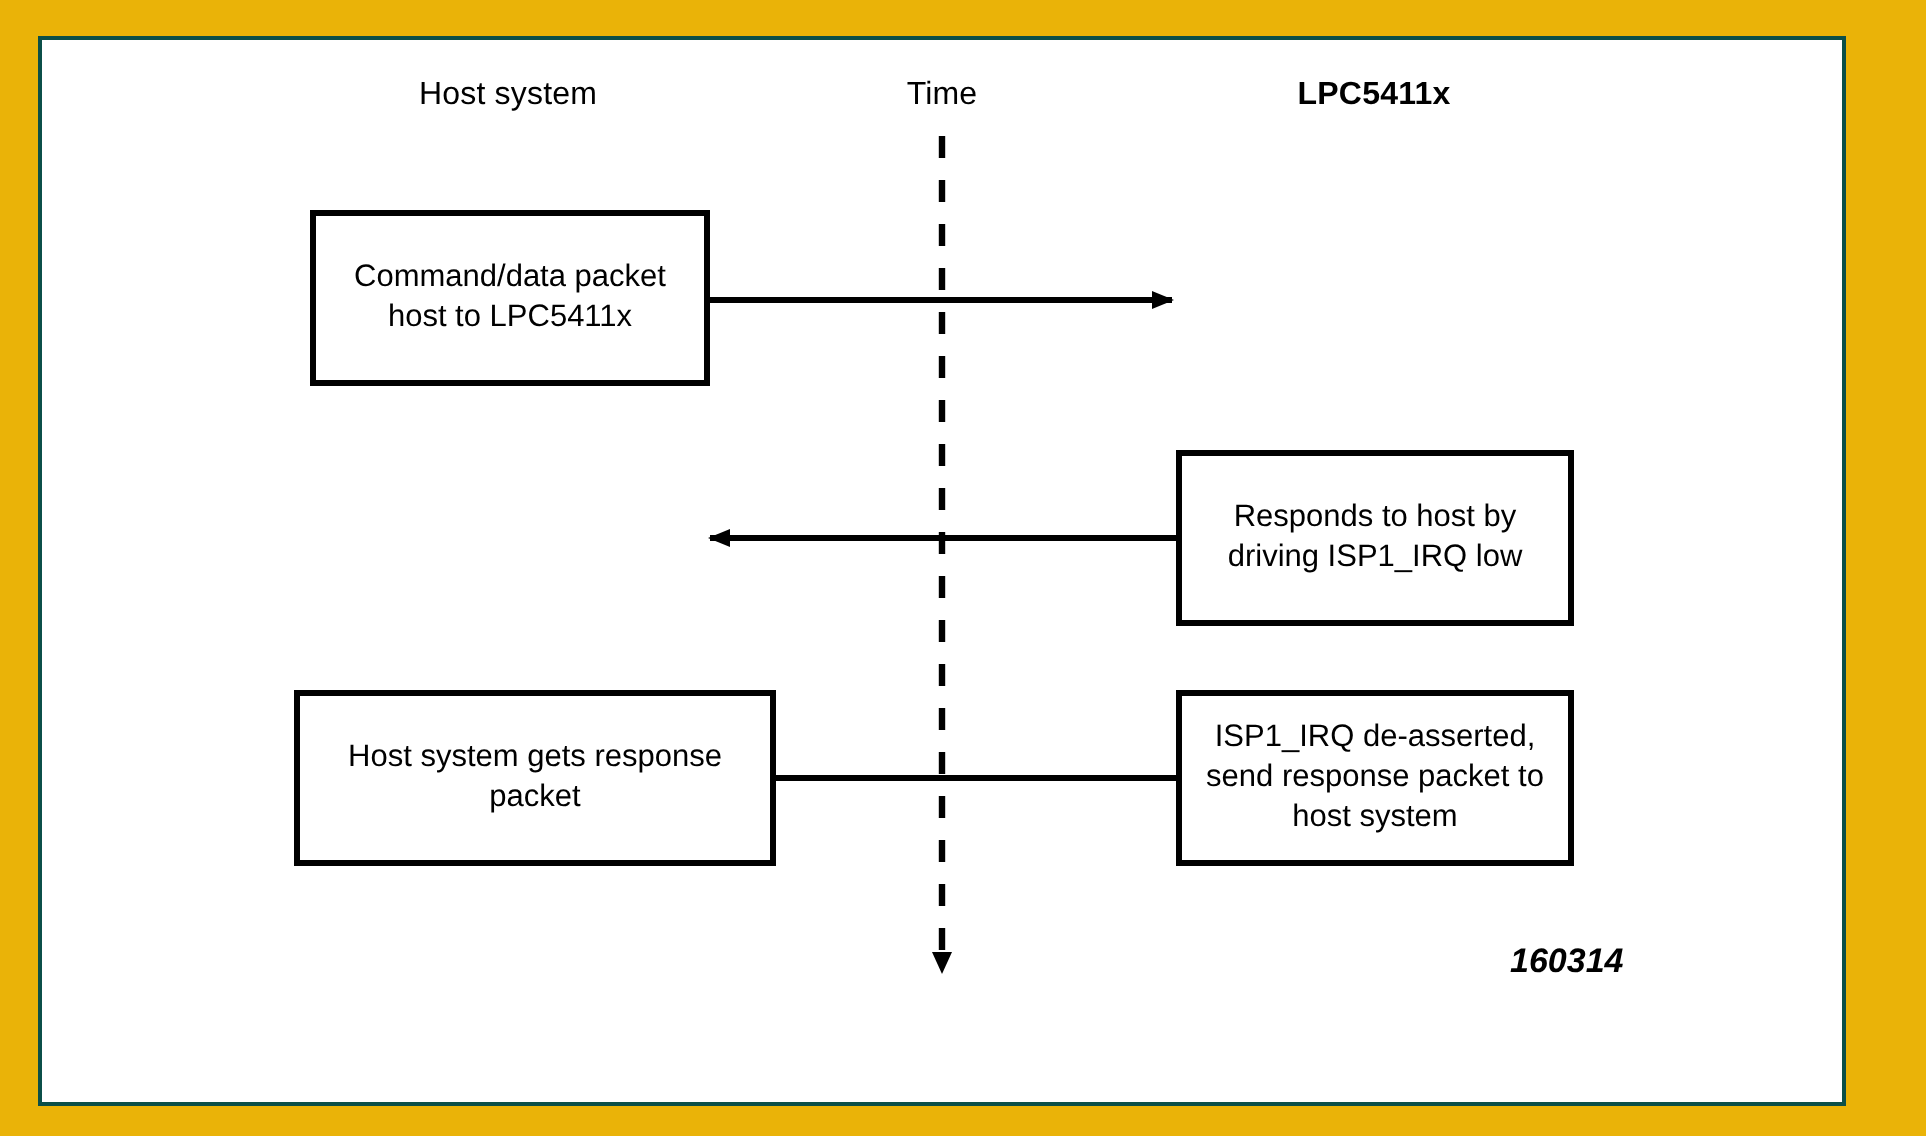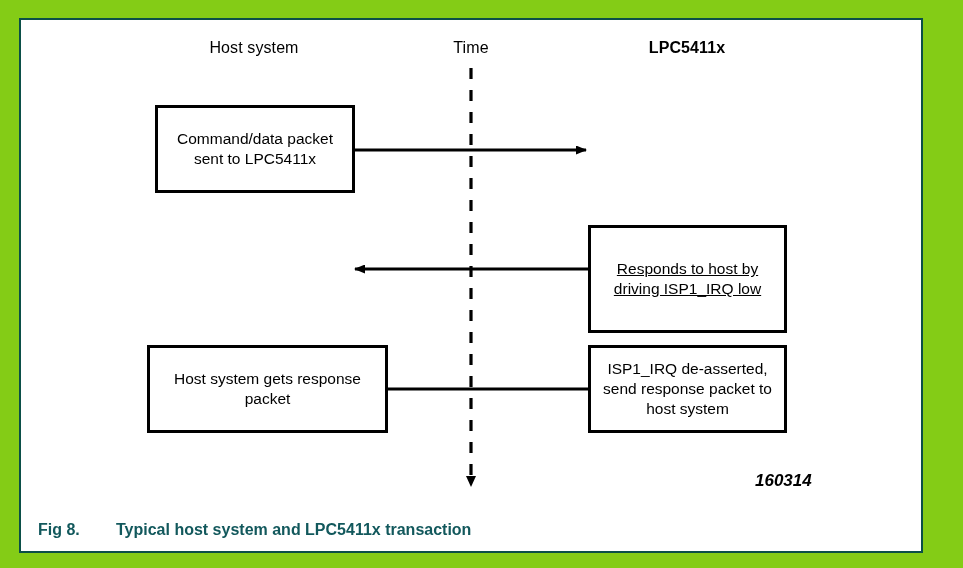--- a/index.html
+++ b/index.html
@@ -12,21 +12,21 @@
     height: 568px;
     font-family: "Liberation Sans", sans-serif;
     -webkit-font-smoothing: antialiased;
   }
 
   #figure-root {
     position: relative;
     width: 963px;
     height: 568px;
     overflow: hidden;
-    background: #84cc16;
+    background: #eab308;
   }
 
   
   .figure-frame {
     position: absolute;
     left: 19px;
     top: 18px;
     width: 904px;
     height: 535px;
     box-sizing: border-box;
@@ -70,21 +70,21 @@
     text-align: center;
     font-size: 15.5px;
     line-height: 1.28;
     color: #000000;
     padding: 2px 5px;
   }
   .msg-box .msg-text { display: block; width: 100%; }
 
   #box-host-send     { left: 155px; top: 105px; width: 200px; height: 88px; }
   #box-device-accept { left: 588px; top: 105px; width: 199px; height: 88px; }
-  #box-device-irq    { left: 588px; top: 225px; width: 199px; height: 108px; text-decoration: underline; }
+  #box-device-irq    { left: 588px; top: 225px; width: 199px; height: 88px; }
   #box-host-receive  { left: 147px; top: 345px; width: 241px; height: 88px; }
   #box-device-resp   { left: 588px; top: 345px; width: 199px; height: 88px; align-items: center; }
 
   
   #artwork-number {
     position: absolute;
     left: 755px;
     top: 471px;
     font-size: 17px;
     font-style: italic;
@@ -135,36 +135,32 @@
     <line x1="588" y1="269" x2="355" y2="269" stroke="#000000" stroke-width="3" marker-end="url(#arrow-left)"></line>
 
     <line x1="588" y1="389" x2="357" y2="389" stroke="#000000" stroke-width="3" marker-end="url(#arrow-left)"></line>
   </svg>
 
   <div class="col-header" id="header-host">Host system</div>
   <div class="col-header" id="header-time">Time</div>
   <div class="col-header" id="header-device">LPC5411x</div>
 
   <div class="msg-box" id="box-host-send">
-    <span class="msg-text">Command/data packet sent to LPC5411x</span>
+    <span class="msg-text">Command/data packet host to LPC5411x</span>
   </div>
 
 
   <div class="msg-box" id="box-device-irq">
     <span class="msg-text">Responds to host by driving ISP1_IRQ low</span>
   </div>
 
   <div class="msg-box" id="box-host-receive">
     <span class="msg-text">Host system gets response packet</span>
   </div>
 
   <div class="msg-box" id="box-device-resp">
     <span class="msg-text">ISP1_IRQ de-asserted, send response packet to host system</span>
   </div>
 
   <div id="artwork-number">160314</div>
 
-  <div class="caption">
-    <span class="caption-label">Fig 8.</span>
-    <span class="caption-title">Typical host system and LPC5411x transaction</span>
-  </div>
 
 </div>
 
 </body></html>

